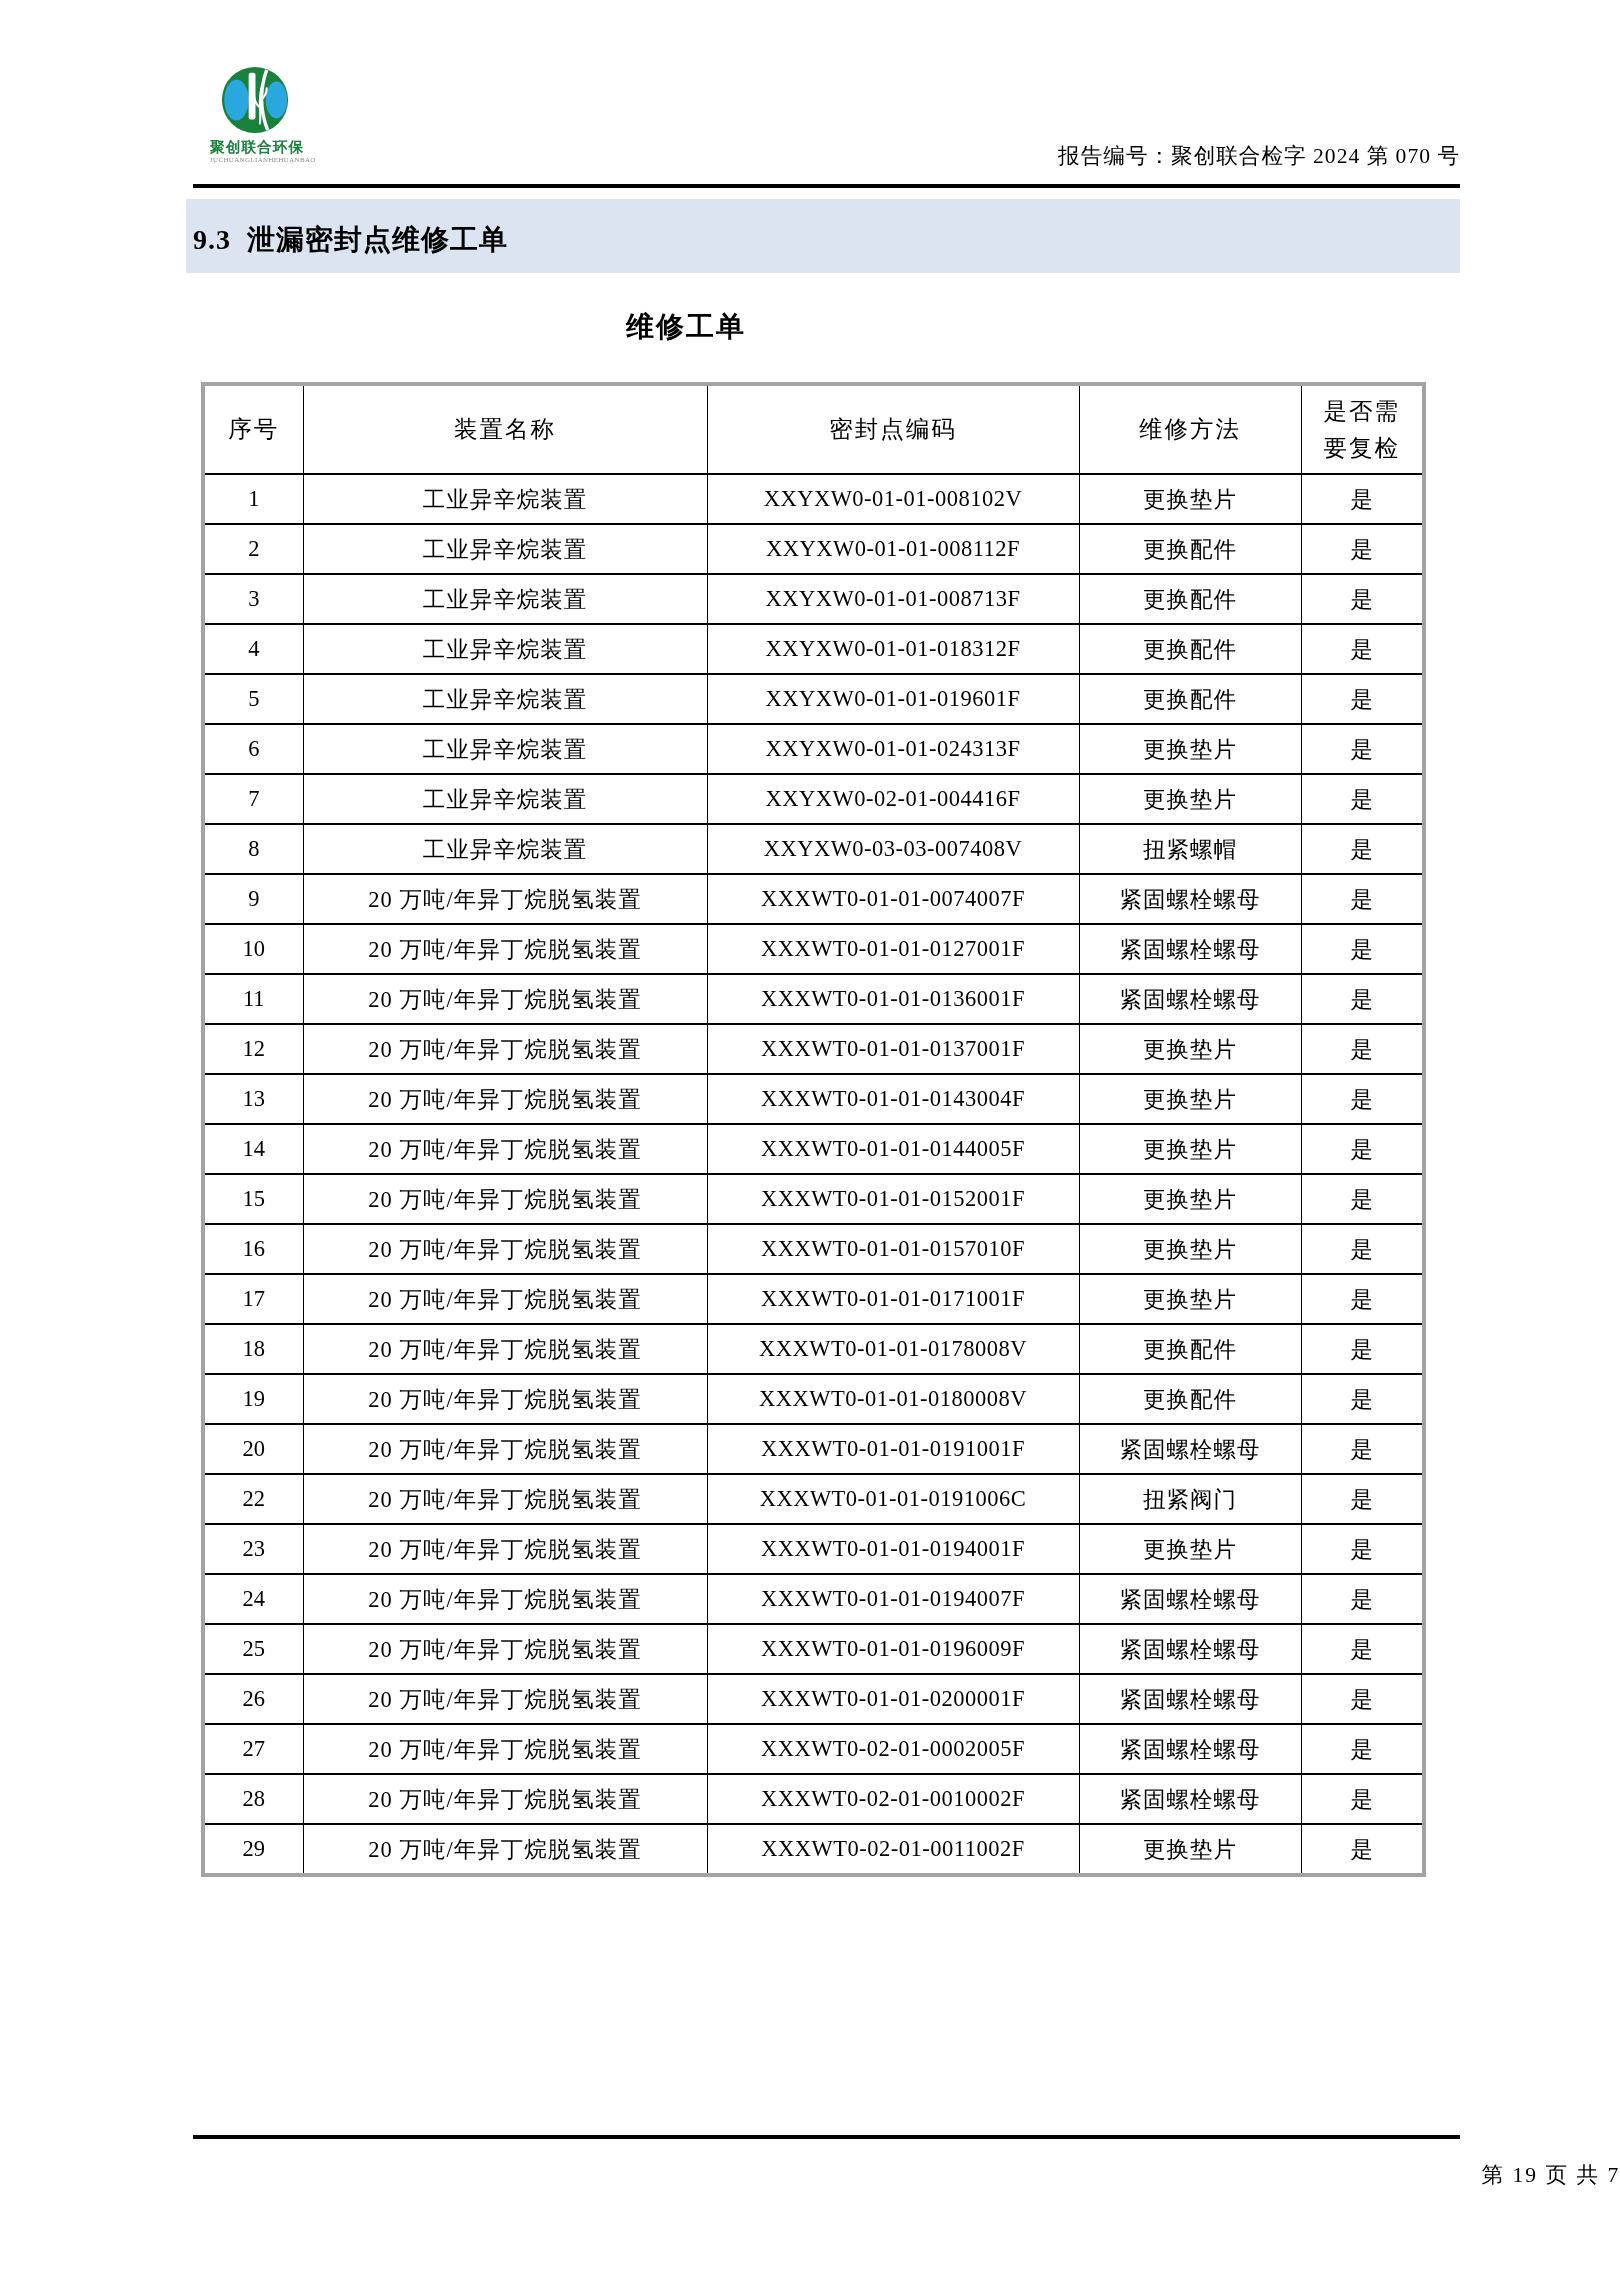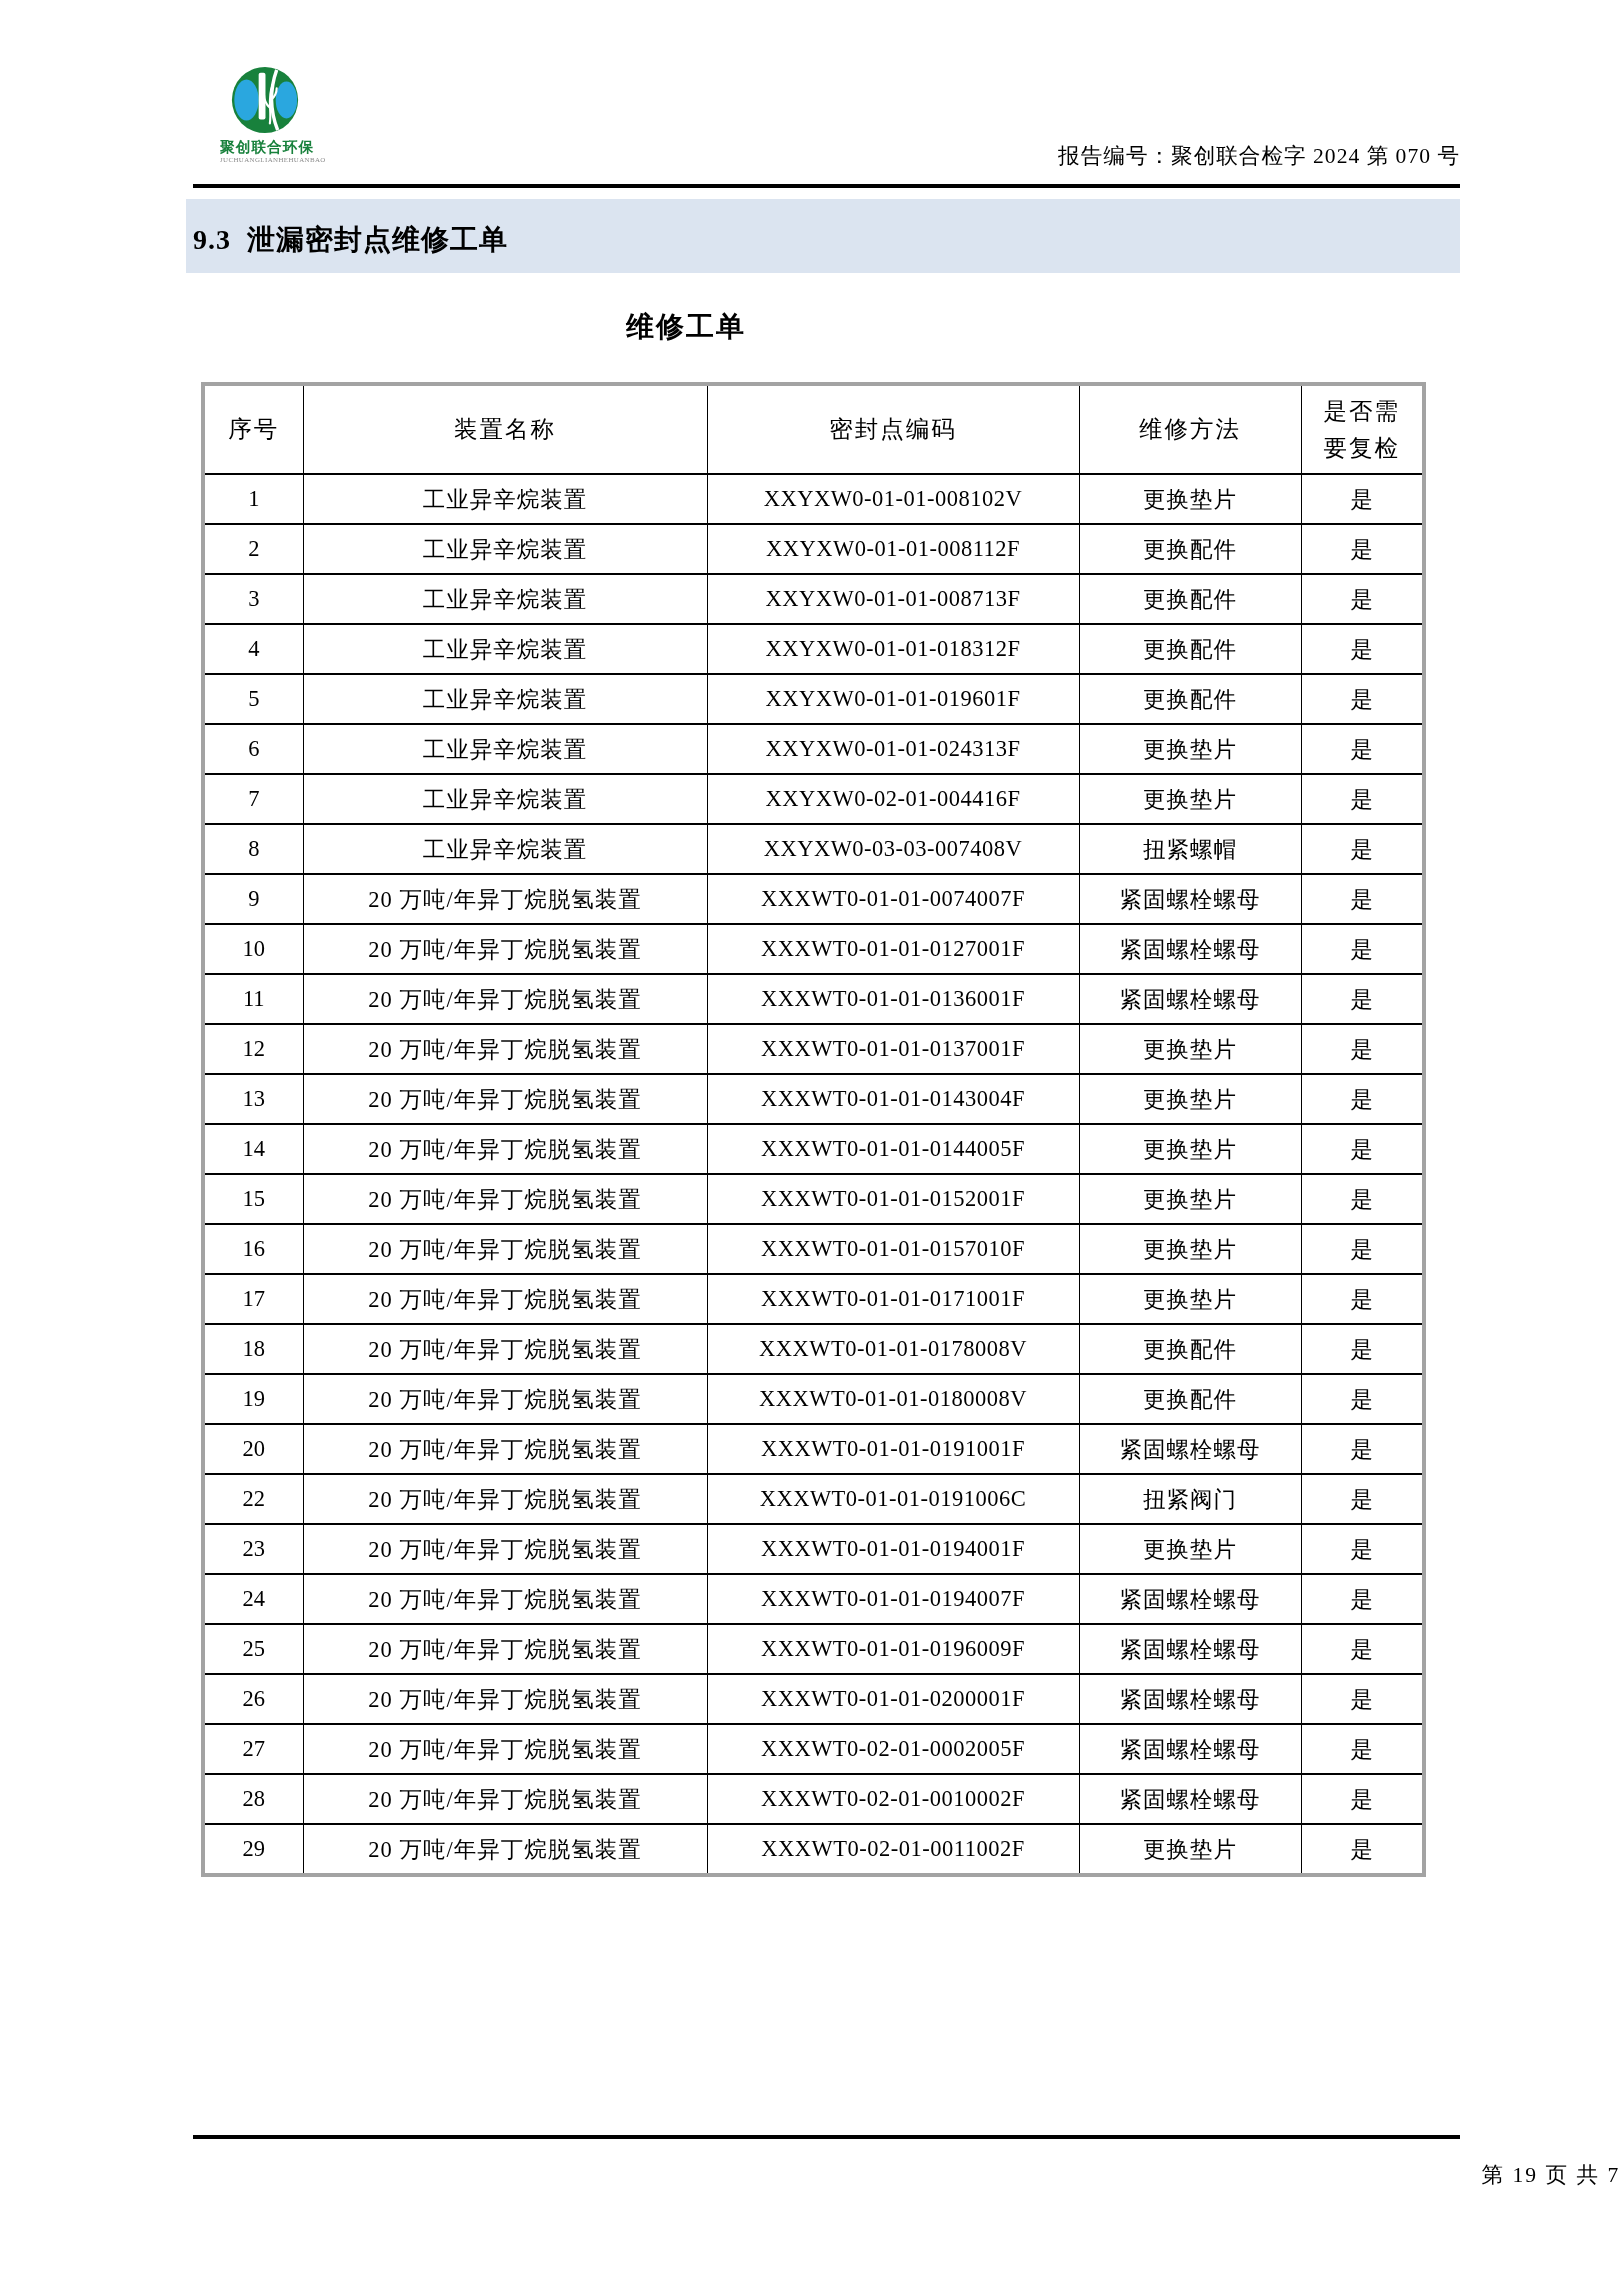--- a/index.html
+++ b/index.html
@@ -11,21 +11,21 @@
   html,body{margin:0;padding:0;background:#fff;}
   .page{
     position:relative;
     width:1620px;height:2292px;
     background:#fff;
     font-family:"Liberation Serif", serif;
     color:var(--ink);
     overflow:hidden;
   }
   
-  .logo{position:absolute;left:220px;top:63px;width:90px;text-align:center;}
+  .logo{position:absolute;left:210px;top:63px;width:90px;text-align:center;}
   .logo svg{display:block;margin:0 auto;}
   .logo-cn{font-size:14.7px;font-weight:bold;color:var(--logo-green);letter-spacing:1px;line-height:1.1;margin-top:2px;white-space:nowrap;}
   .logo-en{font-size:6.9px;color:#8a8a8a;letter-spacing:0.4px;line-height:1;margin-top:2px;white-space:nowrap;}
   .report-no{position:absolute;top:141px;right:160px;font-size:21.6px;letter-spacing:1px;white-space:nowrap;}
   .header-rule{position:absolute;left:193px;top:184px;width:1267px;height:3.9px;background:#000;}
   
   .section-band{position:absolute;left:186px;top:199px;width:1274px;height:74px;background:var(--band);display:flex;align-items:center;}
   .section-heading{font-size:28px;font-weight:bold;padding-left:6.9px;white-space:pre;letter-spacing:1px;margin-top:8px;}
   
   .table-title{position:absolute;left:186px;top:308px;width:1000px;text-align:center;font-size:28px;font-weight:bold;letter-spacing:2px;}

